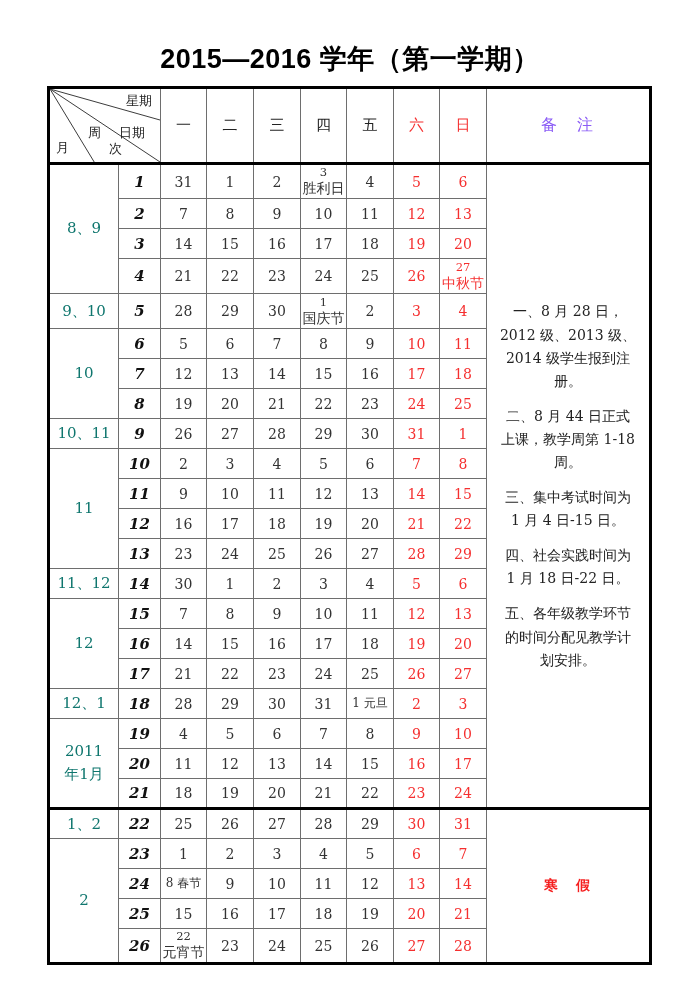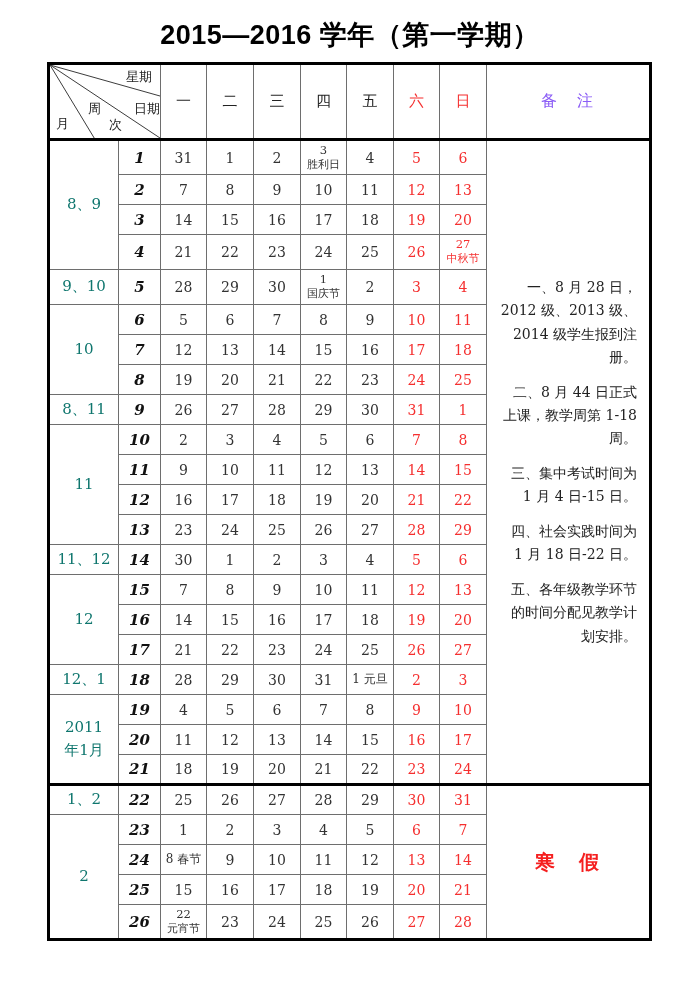--- a/index.html
+++ b/index.html
@@ -1,18 +1,18 @@
 <!DOCTYPE html>
 <html style="--red: #f52f2f; --vacred: #f51f1f;"><head>
 <meta charset="utf-8">
 <style>
   html,body{margin:0;padding:0;background:#fff;}
   .page{
     width:700px;height:990px;background:#fff;box-sizing:border-box;
-    padding-top:17px;
+    padding-top:41px;
     font-family:"DejaVu Serif","Liberation Serif",serif;
     color:#1a1a1a;
   }
   .title{
     margin:0 0 9px 0;text-align:center;
     font-family:"Liberation Sans","DejaVu Sans",sans-serif;
     font-weight:bold;font-size:27px;color:#000;letter-spacing:0.5px;
   }
   table.cal{
     border-collapse:collapse;table-layout:fixed;
@@ -25,42 +25,42 @@
   }
   .cal thead th{height:73px;border-bottom:3px solid #000;font-weight:normal;}
   tr.wrow{height:30px;}
   tr.tall{height:35px;}
   tr.sec-start td{border-top:3px solid #000;margin-top:36px;}
   
   th.corner{position:relative;}
   th.corner svg{position:absolute;left:0;top:0;width:100%;height:100%;display:block;}
   th.corner .clab{position:absolute;font-size:13px;color:#222;line-height:1;white-space:nowrap;}
   .c-xq{right:8px;top:5px;}
-  .c-rq{right:0;top:37px;text-align:right;}
+  .c-rq{right:15px;top:37px;text-align:right;}
   .c-zhou{left:38px;top:37px;}
   .c-ci{left:59px;top:53px;}
   .c-yue{left:6px;top:52px;}
   
   th.wd{font-size:15px;color:#222;}
   th.wd.red{color:var(--red,#f52f2f);}
   th.remarks-h{font-size:16px;color:#8b5cf6;letter-spacing:2px;}
   
   td.month{font-size:15px;color:#0f766e;white-space:pre-line;line-height:1.55;}
   td.wk{font-style:italic;font-weight:bold;font-size:15px;color:#111;}
   td.day{font-size:14px;color:#333;}
   td.day.red{color:var(--red,#f52f2f);}
   td.day .num{display:block;font-size:11.5px;line-height:1.3;}
-  td.day .note{display:block;font-size:11px;line-height:1.3;font-family:Liberation Mono, monospace;}
+  td.day .note{display:block;font-size:14px;line-height:1.3;font-family:Liberation Mono, monospace;}
   td.day.inl{font-size:12px;}
   td.day.inl .num-i,td.day.inl .note-i{font-size:12px;}
   
-  td.remarks{text-align:right;padding:4px 12px;vertical-align:middle;}
+  td.remarks{text-align:center;padding:4px 12px;vertical-align:middle;}
   td.remarks p{margin:12px 0;font-size:14px;line-height:1.65;color:#222;}
   td.vacation{
-    font-size:20px;font-weight:bold;color:var(--vacred,#f51f1f);
+    font-size:14px;font-weight:bold;color:var(--vacred,#f51f1f);
     letter-spacing:2px;
   }
 </style>
 </head>
 <body>
 
 <div class="page">
   <h1 class="title">2015—2016 学年（第一学期）</h1>
 
   <table class="cal">
@@ -196,21 +196,21 @@
           <td class="wk">8</td>
           <td class="day">19</td>
           <td class="day">20</td>
           <td class="day">21</td>
           <td class="day">22</td>
           <td class="day">23</td>
           <td class="day red">24</td>
           <td class="day red">25</td>
         </tr>
         <tr class="wrow">
-          <td class="month" rowspan="1">8、11</td>
+          <td class="month" rowspan="1">10、11</td>
           <td class="wk">9</td>
           <td class="day">26</td>
           <td class="day">27</td>
           <td class="day">28</td>
           <td class="day">29</td>
           <td class="day">30</td>
           <td class="day red">31</td>
           <td class="day red">1</td>
         </tr>
         <tr class="wrow">

